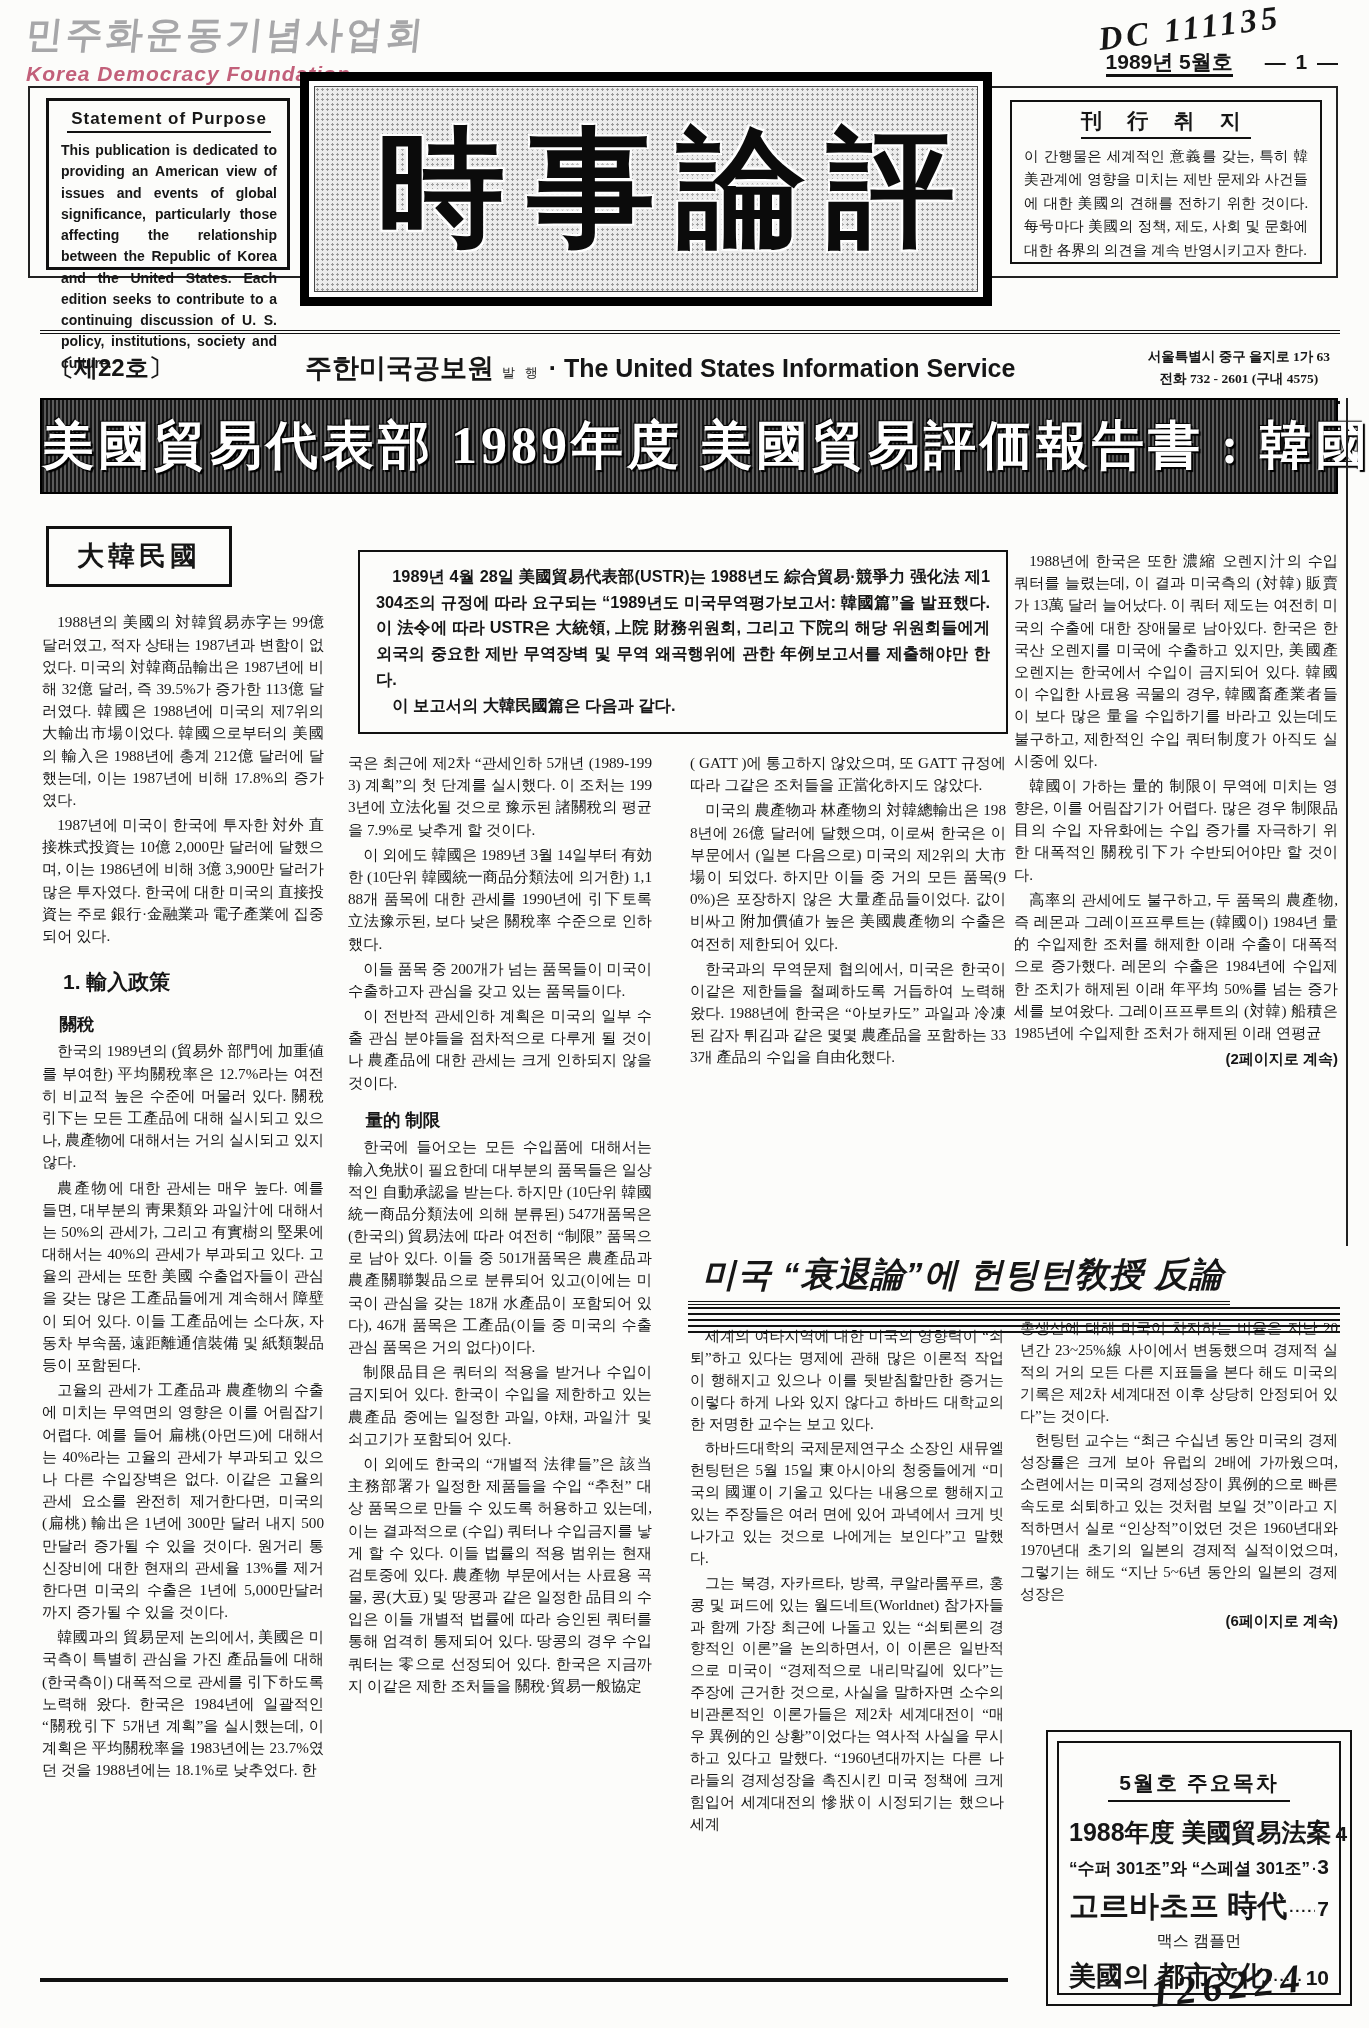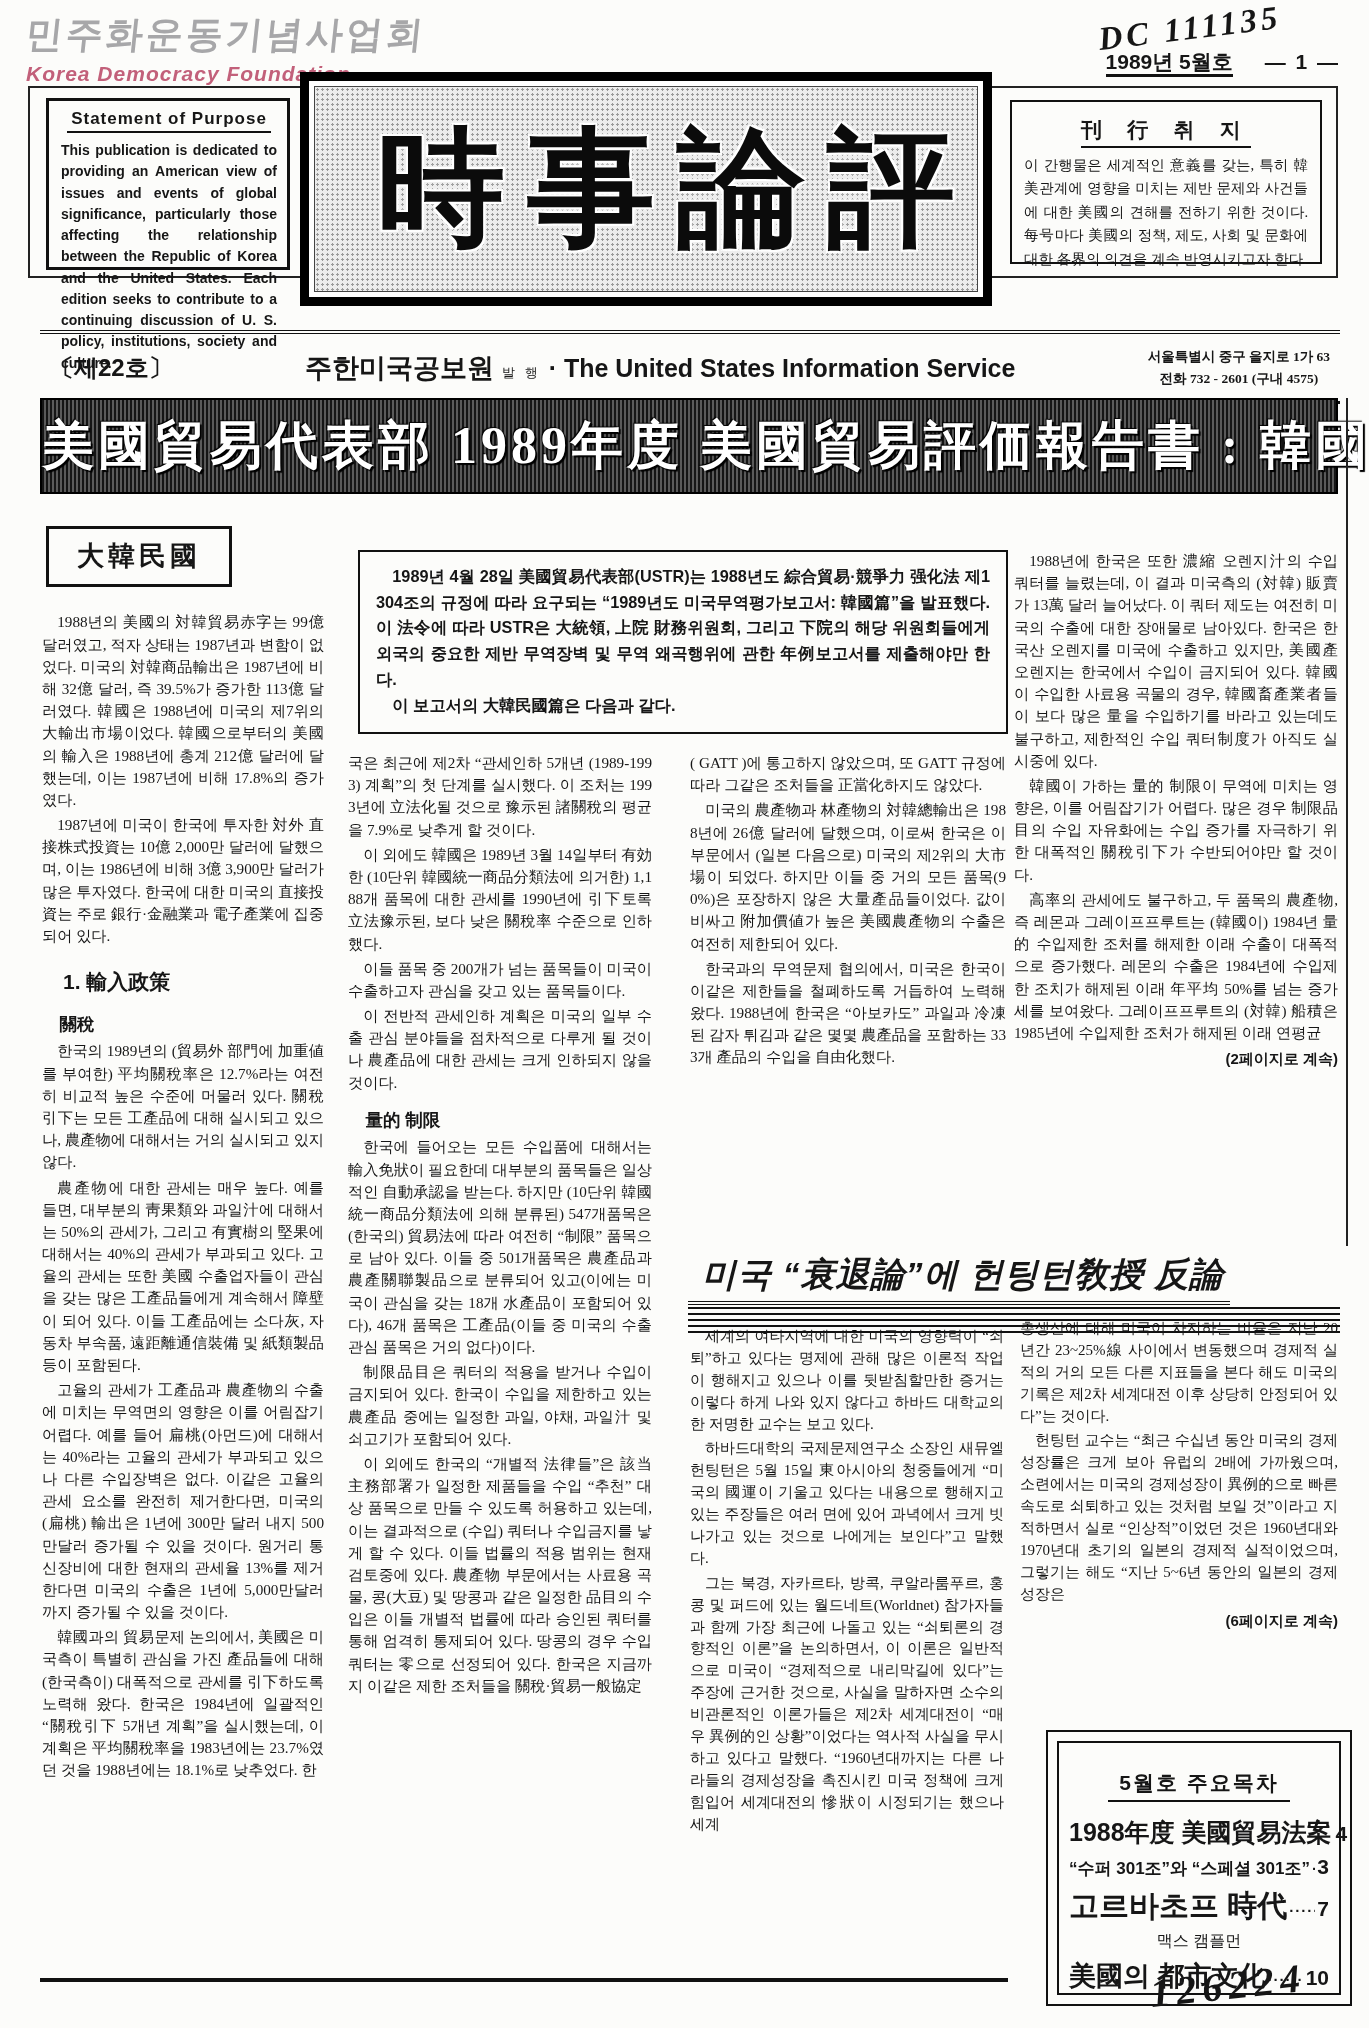--- a/index.html
+++ b/index.html
@@ -34,21 +34,21 @@
     border:9px solid #000; background:#fff; padding:5px; }
   .mast-inner { width:100%; height:100%; border:1px solid #444;
     background-color:#ececec;
     background-image:radial-gradient(#9a9a9a 1px, transparent 1.3px);
     background-size:5px 5px;
     display:flex; align-items:center; justify-content:flex-end; }
   .mast-title { font-family:"Liberation Serif", serif; font-weight:900; font-size:128px;
     letter-spacing:22px; padding-left:22px; color:#0b0b0b; line-height:1;
     text-shadow:2px 2px 0 #fff,-2px -2px 0 #fff,2px -2px 0 #fff,-2px 2px 0 #fff,0 0 6px #fff; }
   .purpose-box { position:absolute; left:1010px; top:100px; width:312px; height:164px;
-    border:2.5px solid #111; padding:14px 12px 4px; }
+    border:2.5px solid #111; padding:5px 12px 4px; }
   .purpose-title { text-align:center; font-weight:700; font-size:21px; letter-spacing:10px;
     display:block; margin:0 auto 6px; width:60%; border-bottom:2px solid #111; padding-bottom:2px; }
   .purpose-body { font-size:14.5px; line-height:1.62; text-align:justify; word-break:break-all; }
   
   .pub-strip { position:absolute; left:40px; top:330px; width:1300px; height:74px;
     border-top:4px double #111; border-bottom:3px solid #111;
     display:flex; align-items:center; justify-content:space-between; padding:0 10px;gap:21px; }
   .pub-issue { font-family:"Liberation Sans", sans-serif; font-weight:700; font-size:24px; }
   .pub-center { display:flex; align-items:baseline; gap:8px;
     font-family:"Liberation Sans", sans-serif; }

